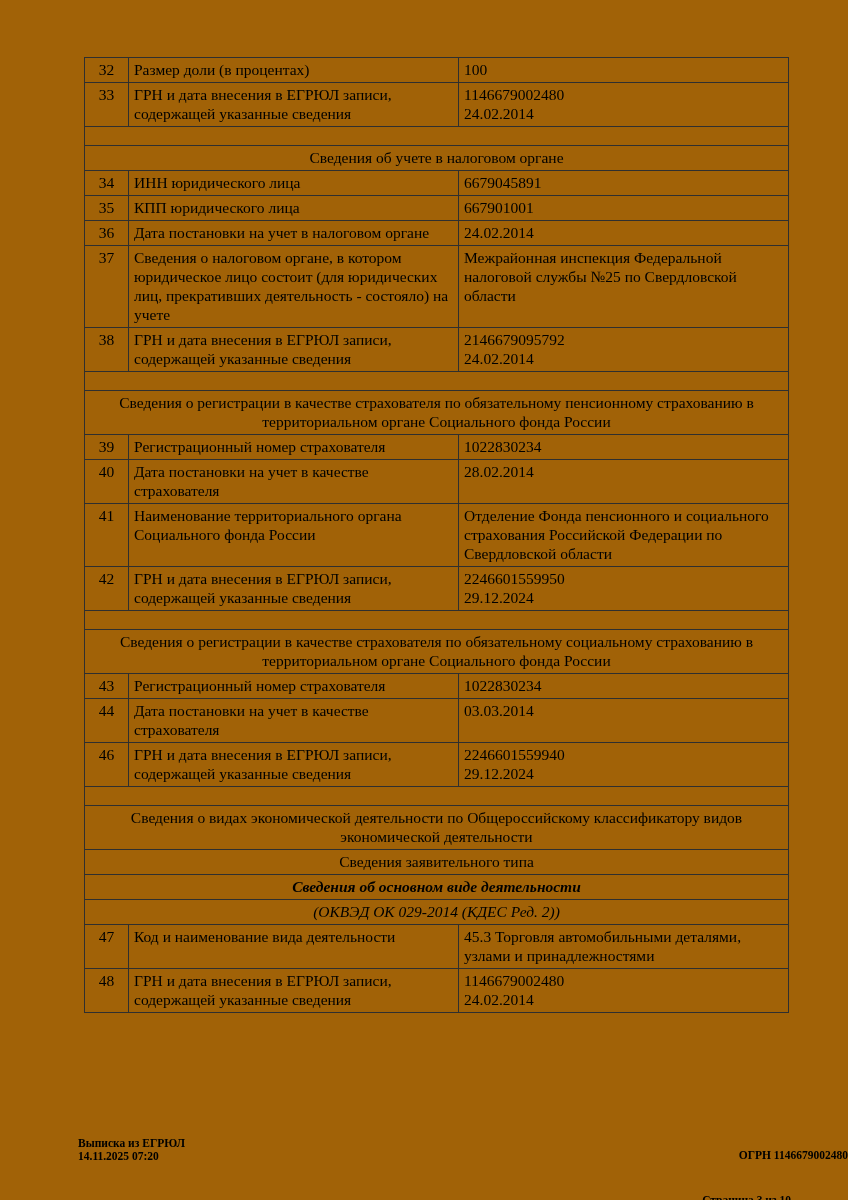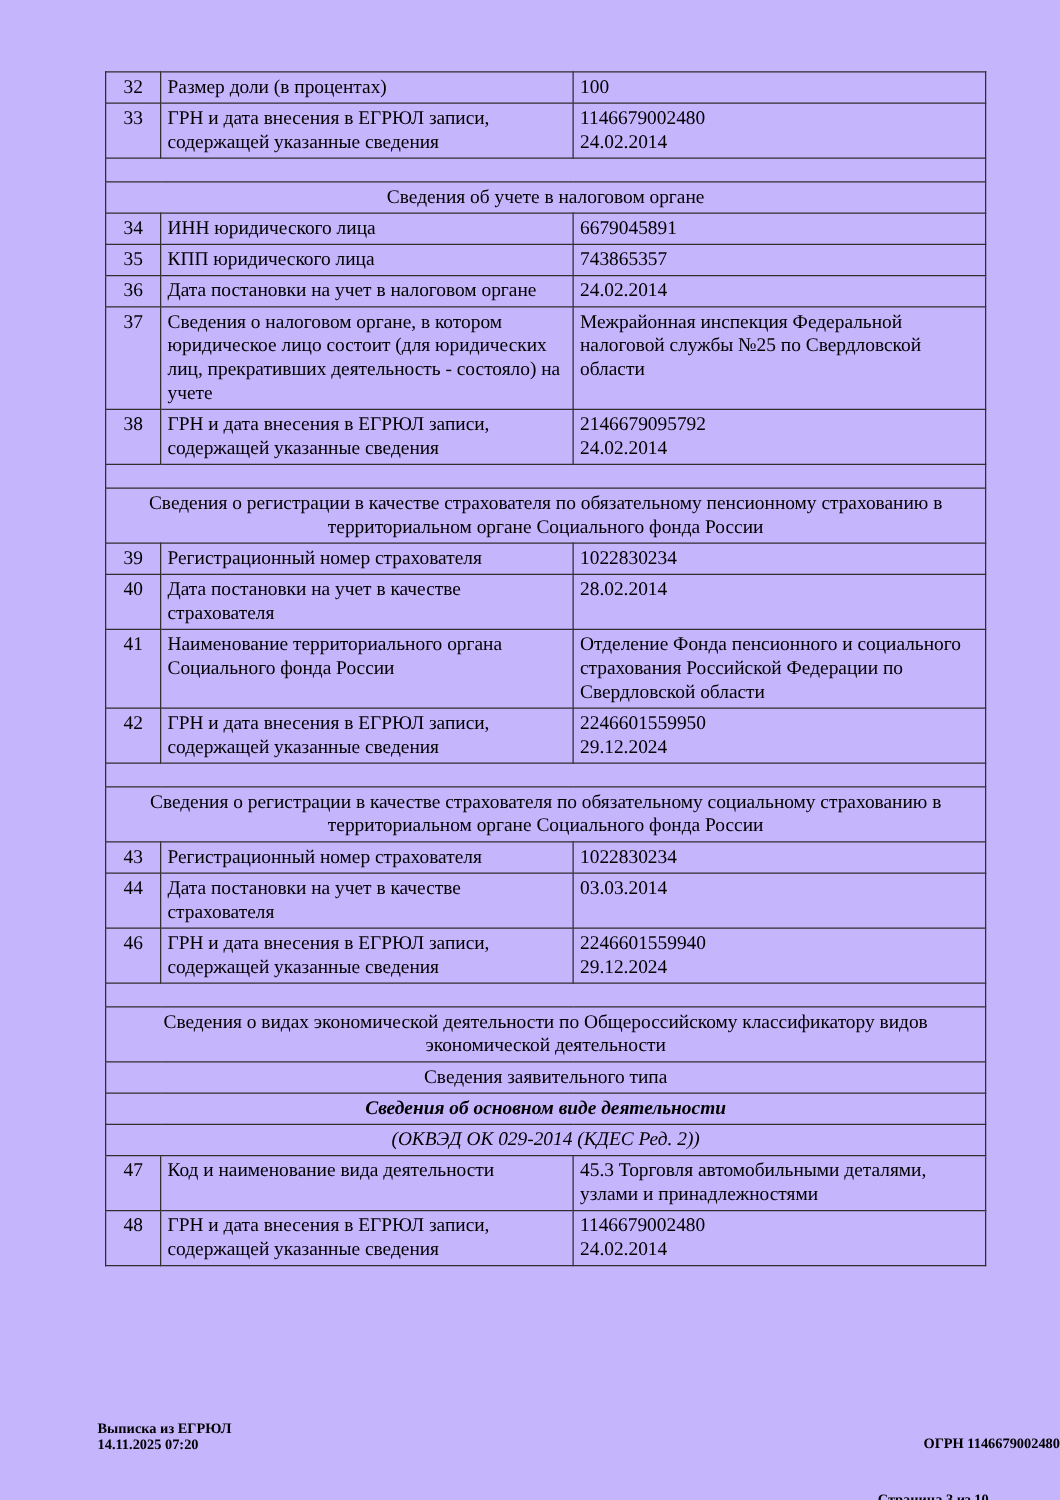--- a/index.html
+++ b/index.html
@@ -4,21 +4,21 @@
 <style>
   html, body {
     margin: 0;
     padding: 0;
     background: #e8e8e8;
   }
   .page {
     position: relative;
     width: 848px;
     height: 1200px;
-    background: #c4b5fd;
+    background: #a16207;
     font-family: "Liberation Serif", "DejaVu Serif", serif;
     color: #000000;
     overflow: hidden;
   }
   .doc-table {
     position: absolute;
     left: 84px;
     top: 57px;
     width: 704px;
     border-collapse: collapse;
@@ -124,21 +124,21 @@
           <td class="num">34</td>
           <td class="label">ИНН юридического лица</td>
           <td class="value">
             <div>6679045891</div>
           </td>
         </tr>
         <tr>
           <td class="num">35</td>
           <td class="label">КПП юридического лица</td>
           <td class="value">
-            <div>743865357</div>
+            <div>667901001</div>
           </td>
         </tr>
         <tr>
           <td class="num">36</td>
           <td class="label">Дата постановки на учет в налоговом органе</td>
           <td class="value">
             <div>24.02.2014</div>
           </td>
         </tr>
         <tr>

